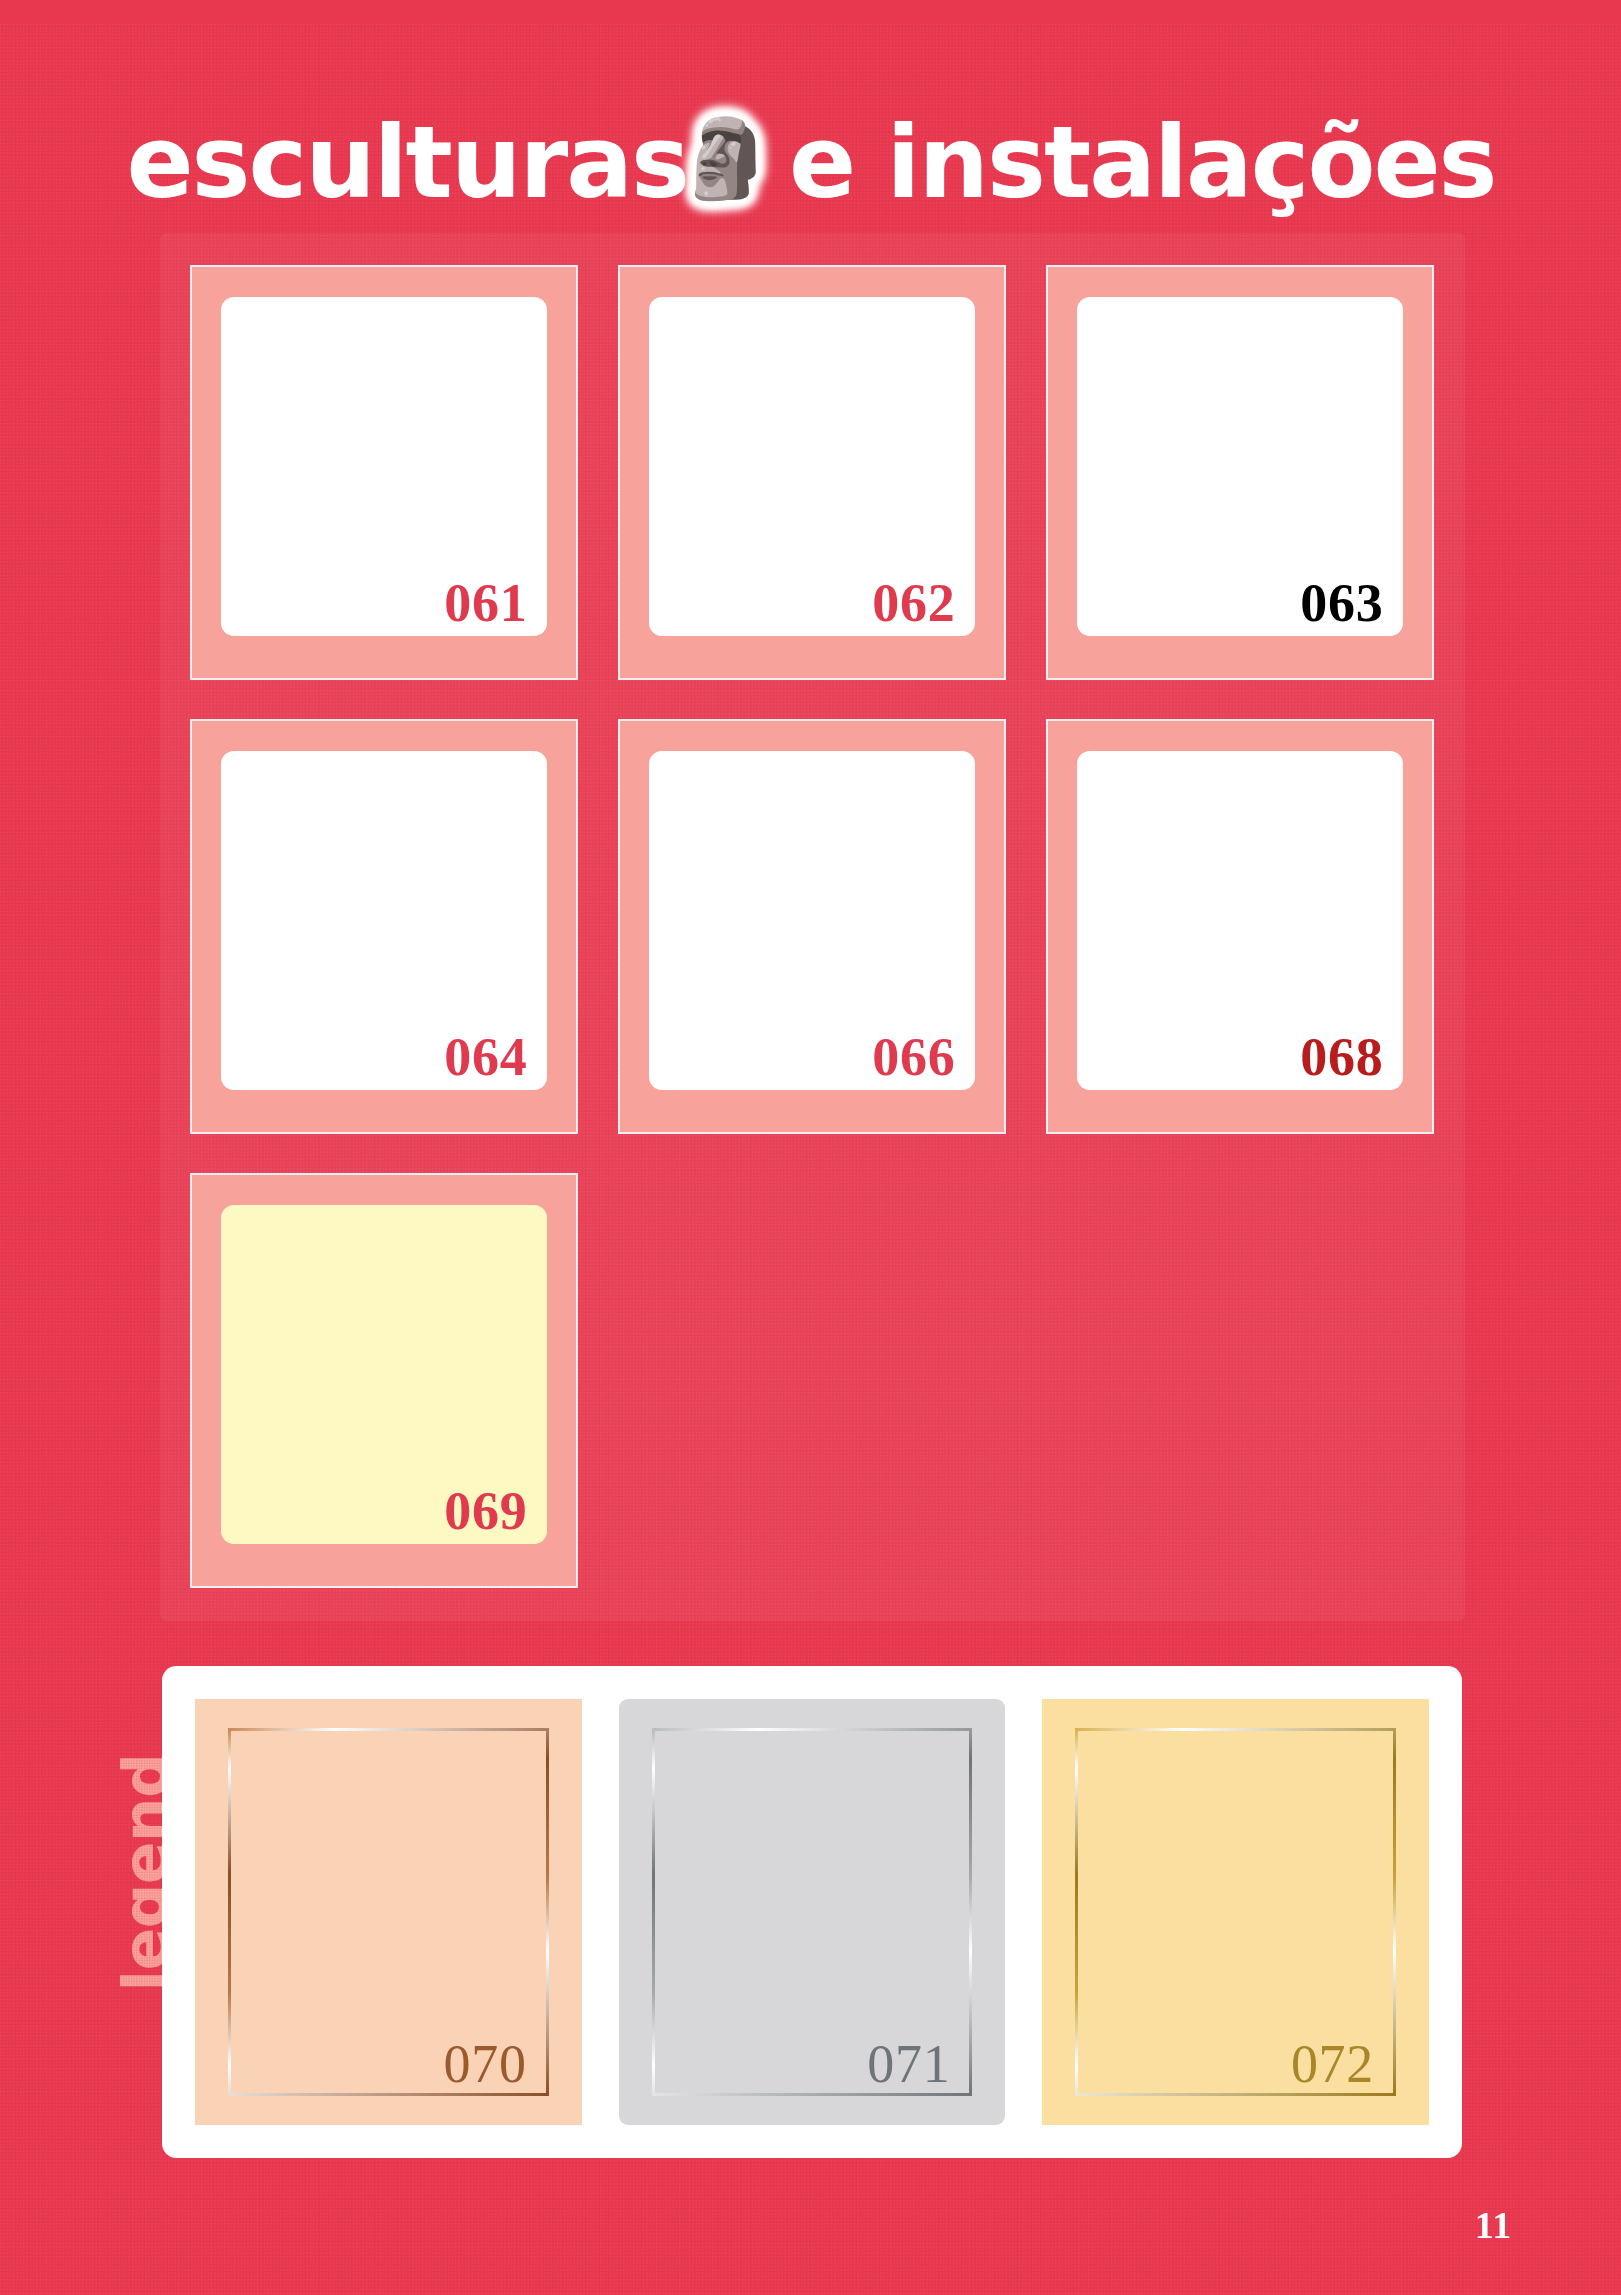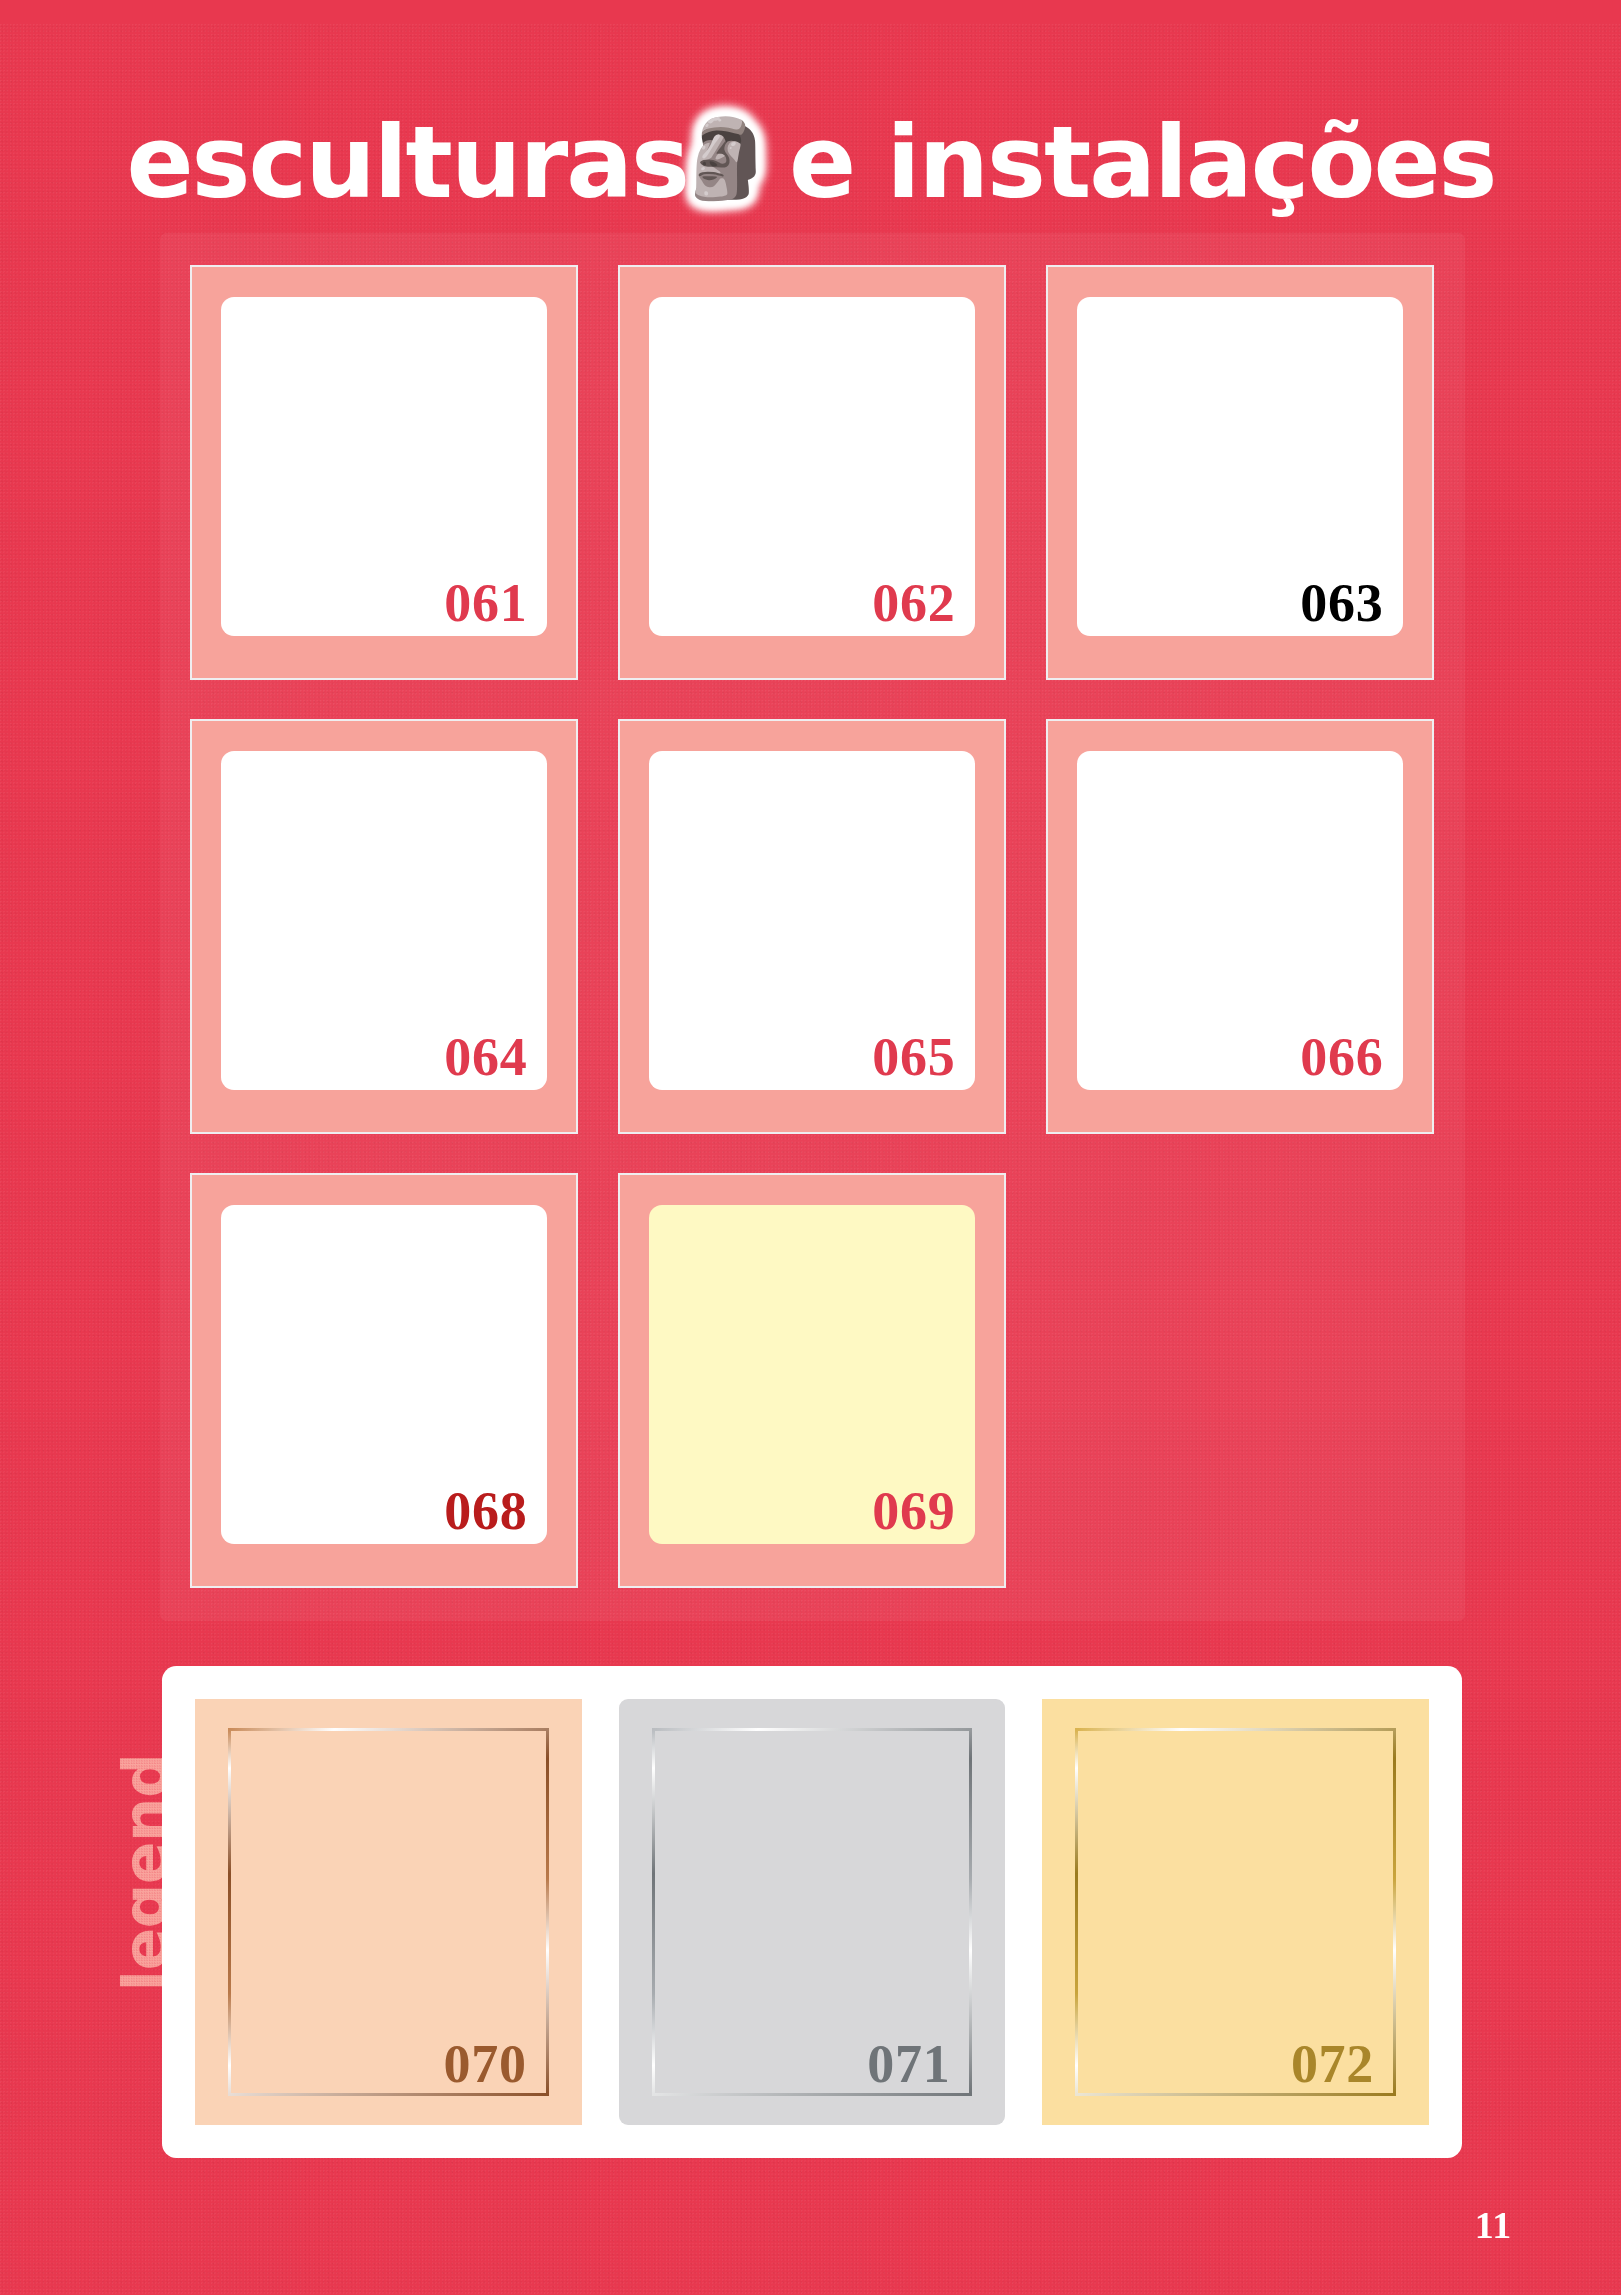--- a/index.html
+++ b/index.html
@@ -172,21 +172,21 @@
     border-radius: 14.4px;
     border-style: solid;
     border-width: 3.3px;
     box-sizing: border-box;
   }
   .legend-num {
     position: absolute;
     right: 55px;
     bottom: 34px;
     font-family: "Liberation Serif", "DejaVu Serif", serif;
-    font-weight: 700;
+    font-weight: 400;
     font-size: 54px;
     line-height: 1;
     letter-spacing: 0.7px;
   }
 
   
 
   
   #page-number {
     position: absolute;
@@ -231,25 +231,20 @@
         <span class="slot-num" style="color: #000000;">063</span>
       </div>
     </div>
     <div class="slot" style="background: rgb(247, 163, 155);">
       <div class="slot-inner" style="background: rgb(255, 255, 255);">
         <span class="slot-num" style="color: rgb(224, 58, 78);">064</span>
       </div>
     </div>
     <div class="slot" style="background: rgb(247, 163, 155);">
       <div class="slot-inner" style="background: rgb(255, 255, 255);">
-        <span class="slot-num" style="color: rgb(224, 58, 78);">065</span>
-      </div>
-    </div>
-    <div class="slot" style="background: rgb(247, 163, 155);">
-      <div class="slot-inner" style="background: rgb(255, 255, 255);">
         <span class="slot-num" style="color: rgb(224, 58, 78);">066</span>
       </div>
     </div>
     <div class="slot" style="background: rgb(247, 163, 155);">
       <div class="slot-inner" style="background: rgb(255, 255, 255);">
         <span class="slot-num" style="color: #b91c1c;">068</span>
       </div>
     </div>
     <div class="slot" style="background: rgb(247, 163, 155);">
       <div class="slot-inner" style="background: #fef9c3;">

